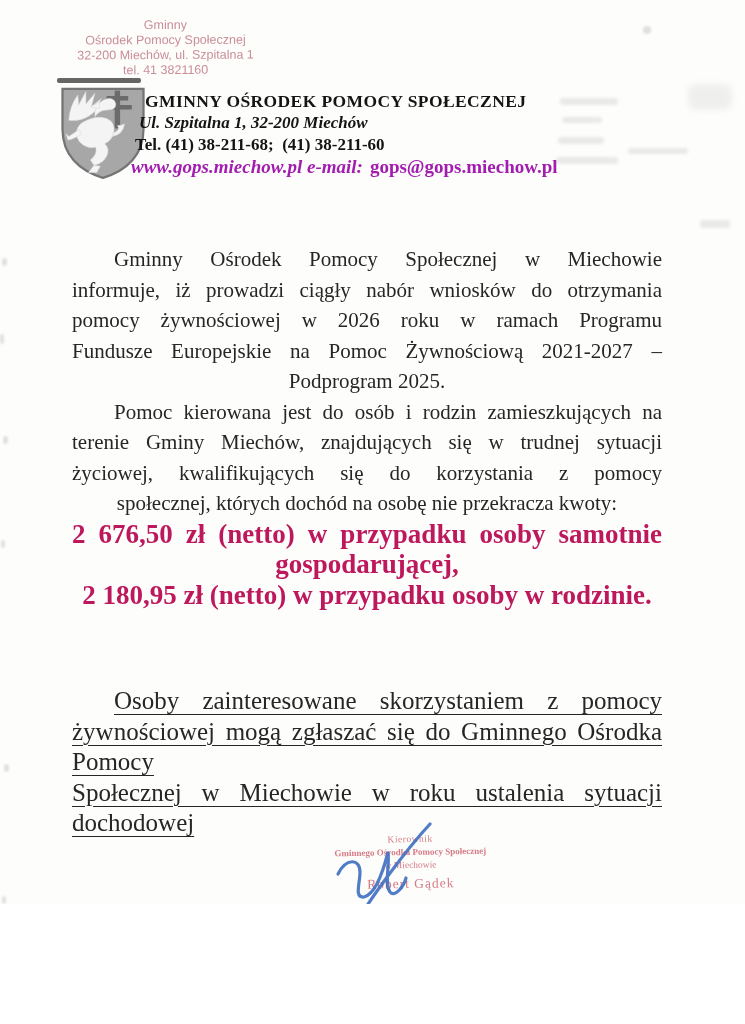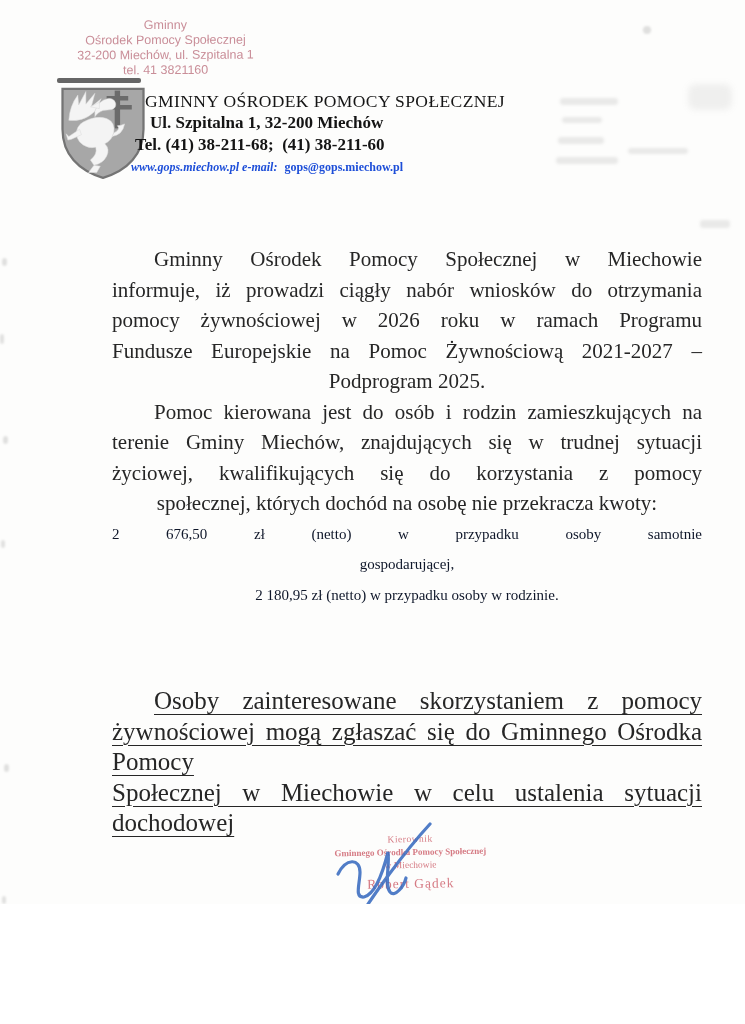--- a/index.html
+++ b/index.html
@@ -21,33 +21,33 @@
   .smudge {
     position:absolute; left:57px; top:78px; width:84px; height:5px;
     background:#3c3c3c; opacity:0.78; filter:blur(0.5px); border-radius:2px;
   }
 
   
   .crest { position:absolute; left:58px; top:82px; width:90px; height:100px; }
 
   
   .letterhead { position:absolute; left:131px; top:90px; width:480px; }
-  .lh1 { margin-left:14px; font-size:17.5px; font-weight:400; letter-spacing:0.4px; line-height:22px; color:#141414; }
-  .lh2 { margin-left:19px; font-size:17px; font-weight:700; line-height:22px; color:#141414; }
+  .lh1 { margin-left:14px; font-size:17.5px; font-weight:700; letter-spacing:0.4px; line-height:22px; color:#141414; }
+  .lh2 { margin-left:8px; font-size:17px; font-weight:700; line-height:22px; color:#141414;font-style:italic; }
   .lh3 { margin-left:4px; font-size:17px; font-weight:700; line-height:22px; white-space:pre; color:#141414; }
-  .lh4 { margin-left:0; font-size:12px; font-weight:700; line-height:22px; color:#1d4ed8; }
+  .lh4 { margin-left:0; font-size:19px; font-weight:700; line-height:22px; color:#a21caf; }
   .lh4 .web { font-style:italic; }
   .lh4 .email { margin-left:7px; }
 
   
-  .body { position:absolute; left:72px; top:244px; width:590px;margin-left:40px; }
+  .body { position:absolute; left:72px; top:244px; width:590px; }
   .line { font-size:21px; line-height:30.5px; white-space:normal;text-align:center; }
   .j { text-align:justify; text-align-last:justify; }
   .indent { padding-left:42px; }
-  .amounts .line { font-weight:400; font-size:15px; color:#0f172a; }
+  .amounts .line { font-weight:700; font-size:27px; color:#be185d; }
   .para3 { margin-top:76px; }
   .para3 .line {
     font-size:25px; text-decoration:underline;
     text-underline-offset:5px; text-decoration-thickness:1.3px;
   }
 
   
   .kstamp {
     position:absolute; left:323px; top:833px; width:175px; text-align:center;
     color:#cf6570; transform:rotate(-1deg); opacity:0.85;
@@ -124,21 +124,21 @@
 
     <div class="para amounts">
       <div class="line j">2 676,50 zł (netto) w przypadku osoby samotnie</div>
       <div class="line">gospodarującej,</div>
       <div class="line">2 180,95 zł (netto) w przypadku osoby w rodzinie.</div>
     </div>
 
     <div class="para para3">
       <div class="line j indent">Osoby zainteresowane skorzystaniem z pomocy</div>
       <div class="line j">żywnościowej mogą zgłaszać się do Gminnego Ośrodka Pomocy</div>
-      <div class="line j">Społecznej w Miechowie w celu ustalenia sytuacji dochodowej</div>
+      <div class="line j">Społecznej w Miechowie w roku ustalenia sytuacji dochodowej</div>
     </div>
 
   </div>
 
   <div class="kstamp">
     <div class="k1">Kierownik</div>
     <div class="k2">Gminnego Ośrodka Pomocy Społecznej</div>
     <div class="k3">w Miechowie</div>
     <div class="k4">Robert Gądek</div>
   </div>

